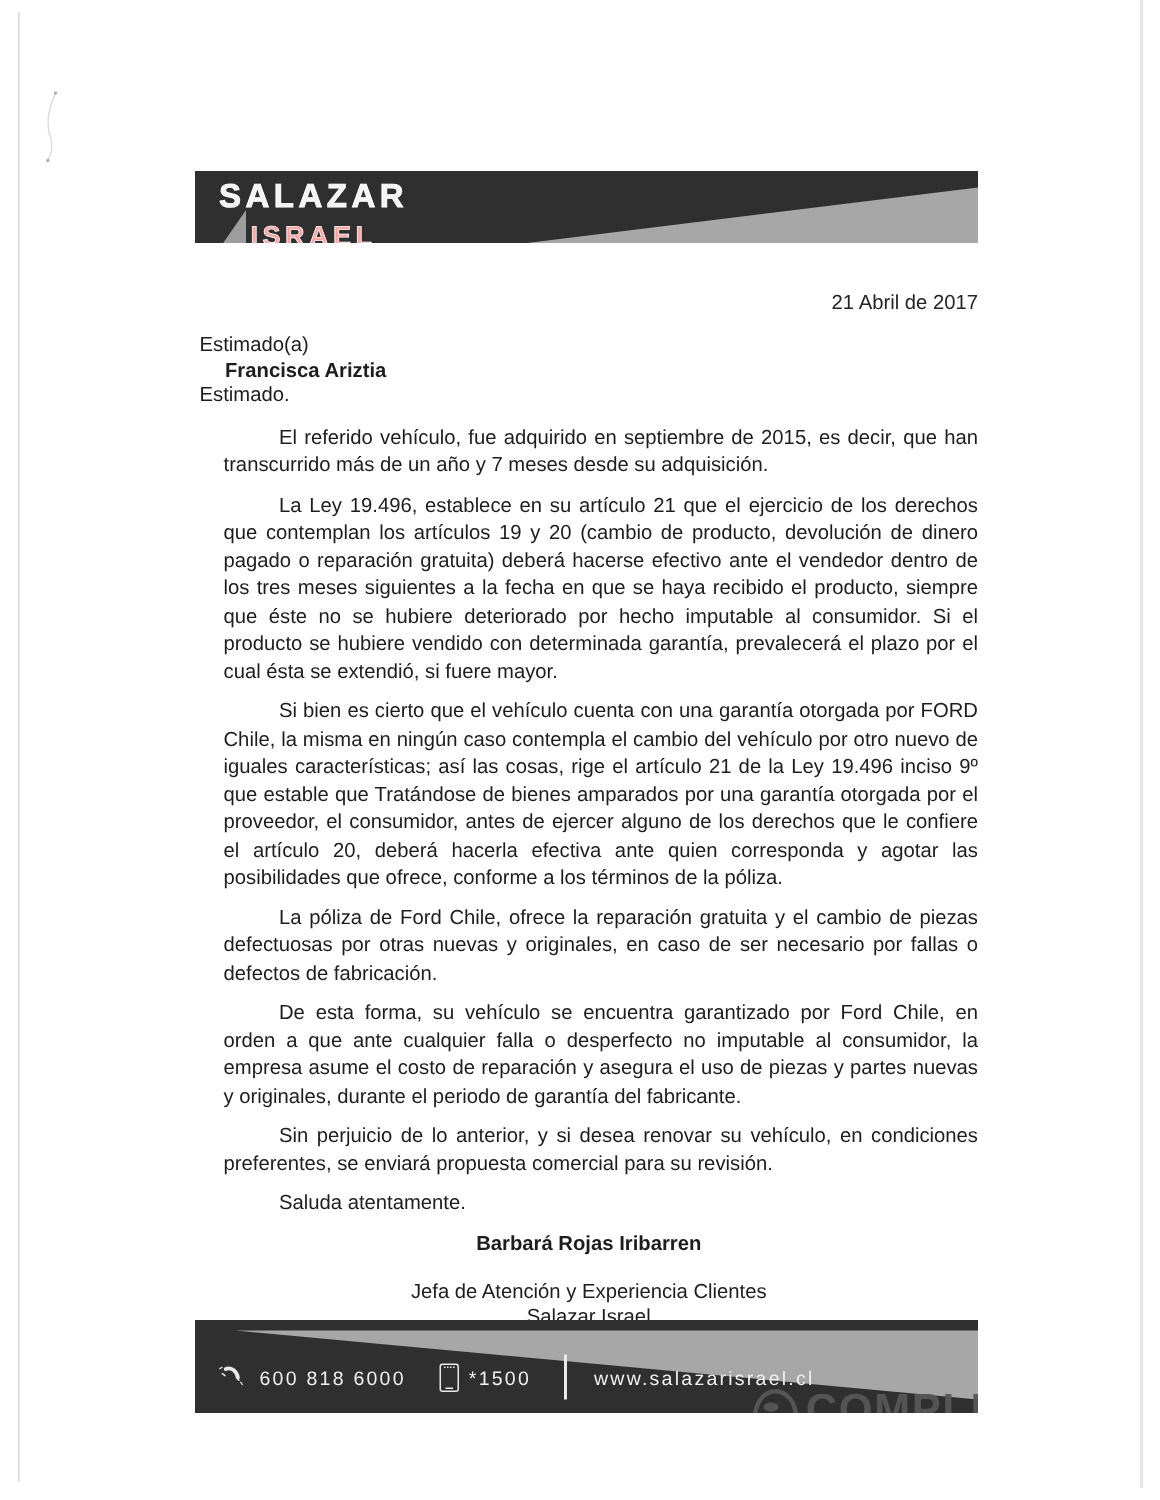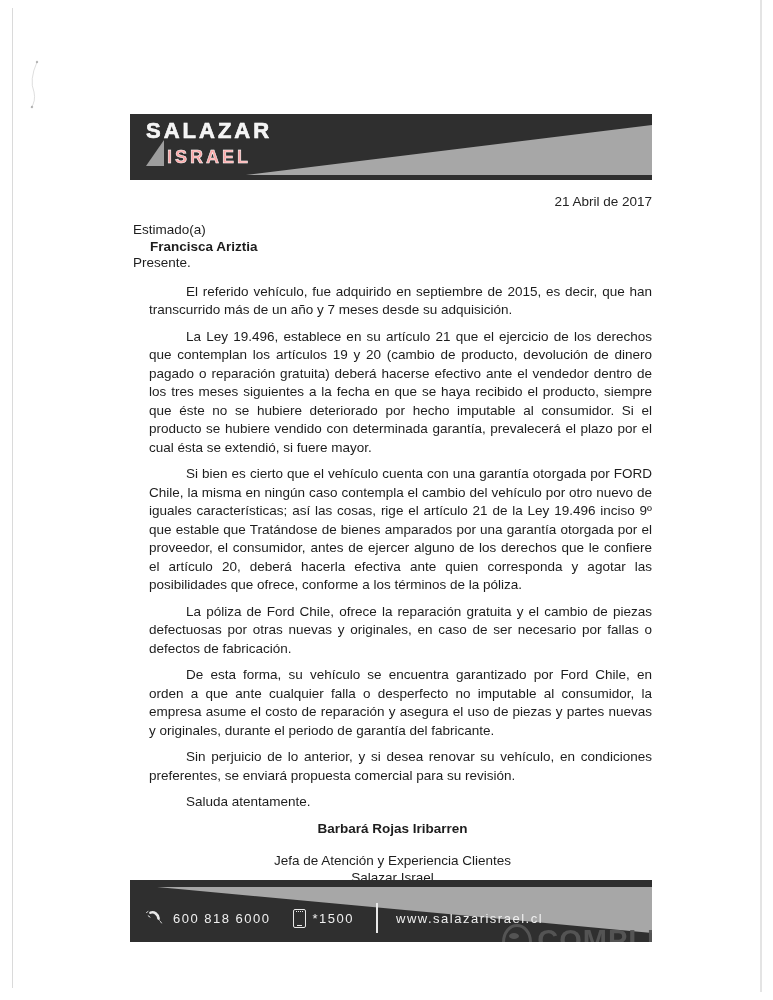--- a/index.html
+++ b/index.html
@@ -7,21 +7,21 @@
     position:relative;width:773px;height:1000px;background:#ffffff;
     font-family:"Liberation Sans","DejaVu Sans",sans-serif;color:#1d1d1d;overflow:hidden;
   }
   
   .scan-line-left{position:absolute;left:12px;top:8px;width:1px;height:980px;background:#dadada;}
   .scan-line-right{position:absolute;left:760px;top:0;width:2px;height:992px;background:#e4e4e4;}
   .pencil-mark{position:absolute;left:20px;top:50px;}
 
   
   .header-banner{
-    position:absolute;left:130px;top:114px;width:522px;height:66px;
+    position:absolute;left:130px;top:114px;width:522px;height:48px;
     background:#2f2f2f;overflow:hidden;
   }
   .header-wedge{position:absolute;left:0;top:0;}
   .logo{position:absolute;left:16px;top:6px;z-index:2;line-height:1;}
   .logo-top{
     display:block;color:#f4f4f4;font-weight:bold;font-size:22px;letter-spacing:3px;
     -webkit-text-stroke:.6px #ffffff;
   }
   .logo-row{display:flex;align-items:flex-end;margin-top:-2px;}
   .logo-triangle{
@@ -60,21 +60,21 @@
   .footer-contact .txt{white-space:nowrap;}
   .icon-phone{margin-right:9px;display:inline-flex;}
   .icon-mobile{
     width:11px;height:17px;border:1.3px solid #e9e9e9;border-radius:2px;
     margin:0 7px 0 22px;position:relative;
   }
   .icon-mobile::before{content:"";position:absolute;left:2px;top:1px;right:2px;border-top:1px dotted #e9e9e9;}
   .icon-mobile::after{content:"";position:absolute;left:3px;bottom:1px;right:3px;border-top:1px solid #e9e9e9;}
   .footer-divider{width:2px;height:30px;background:#e9e9e9;margin:0 18px 0 22px;}
   .watermark{
-    position:absolute;right:-4px;bottom:-15px;z-index:3;display:flex;
+    position:absolute;right:-4px;bottom:-15px;z-index:3;display:flex;align-items:center;
     color:#565656;font-weight:bold;font-size:29px;letter-spacing:1px;opacity:.95;
   }
   .watermark-icon{
     width:24px;height:24px;border:3px solid #565656;border-radius:50% 50% 50% 50%/60% 60% 40% 40%;
     margin-right:5px;position:relative;
   }
   .watermark-icon::before{
     content:"";position:absolute;left:4px;top:6px;width:10px;height:6px;
     border-radius:50%;background:#565656;
   }
@@ -104,21 +104,21 @@
       </div>
     </div>
   </div>
 
   <div class="date-line">21 Abril de 2017</div>
 
   <div class="content">
     <div class="recipient">
       <div>Estimado(a)</div>
       <div class="recipient-name">Francisca Ariztia</div>
-      <div>Presente.</div>
+      <div>Estimado.</div>
     </div>
 
     <p class="para indent">El referido vehículo, fue adquirido en septiembre de 2015, es decir, que han transcurrido más de un año y 7 meses desde su adquisición.</p>
     <p class="para indent">La Ley 19.496, establece en su artículo 21 que el ejercicio de los derechos que contemplan los artículos 19 y 20 (cambio de producto, devolución de dinero pagado o reparación gratuita) deberá hacerse efectivo ante el vendedor dentro de los tres meses siguientes a la fecha en que se haya recibido el producto, siempre que éste no se hubiere deteriorado por hecho imputable al consumidor. Si el producto se hubiere vendido con determinada garantía, prevalecerá el plazo por el cual ésta se extendió, si fuere mayor.</p>
     <p class="para indent">Si bien es cierto que el vehículo cuenta con una garantía otorgada por FORD Chile, la misma en ningún caso contempla el cambio del vehículo por otro nuevo de iguales características; así las cosas, rige el artículo 21 de la Ley 19.496 inciso 9º que estable que Tratándose de bienes amparados por una garantía otorgada por el proveedor, el consumidor, antes de ejercer alguno de los derechos que le confiere el artículo 20, deberá hacerla efectiva ante quien corresponda y agotar las posibilidades que ofrece, conforme a los términos de la póliza.</p>
     <p class="para indent">La póliza de Ford Chile, ofrece la reparación gratuita y el cambio de piezas defectuosas por otras nuevas y originales, en caso de ser necesario por fallas o defectos de fabricación.</p>
     <p class="para indent">De esta forma, su vehículo se encuentra garantizado por Ford Chile, en orden a que ante cualquier falla o desperfecto no imputable al consumidor, la empresa asume el costo de reparación y asegura el uso de piezas y partes nuevas y originales, durante el periodo de garantía del fabricante.</p>
     <p class="para indent">Sin perjuicio de lo anterior, y si desea renovar su vehículo, en condiciones preferentes, se enviará propuesta comercial para su revisión.</p>
     <p class="para indent">Saluda  atentamente.</p>
 

